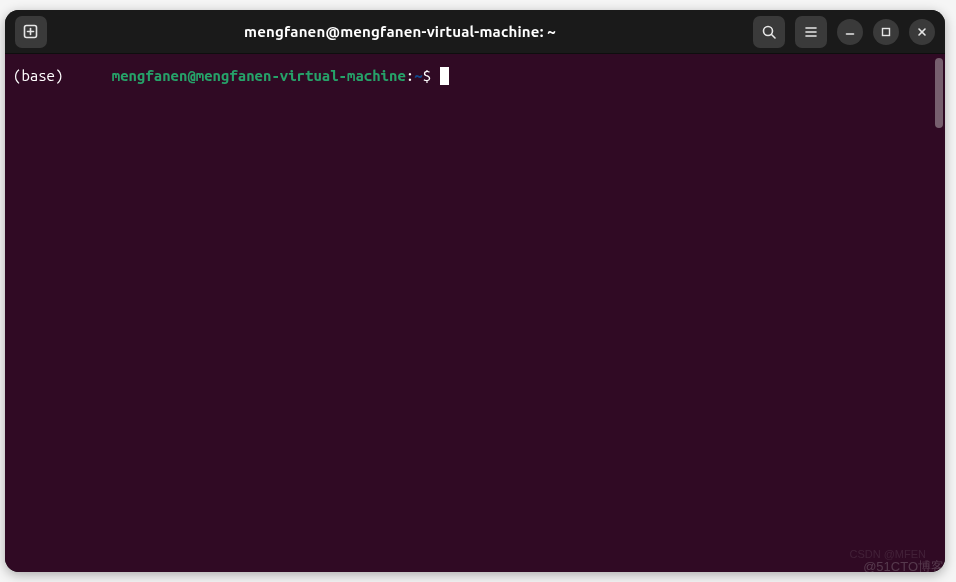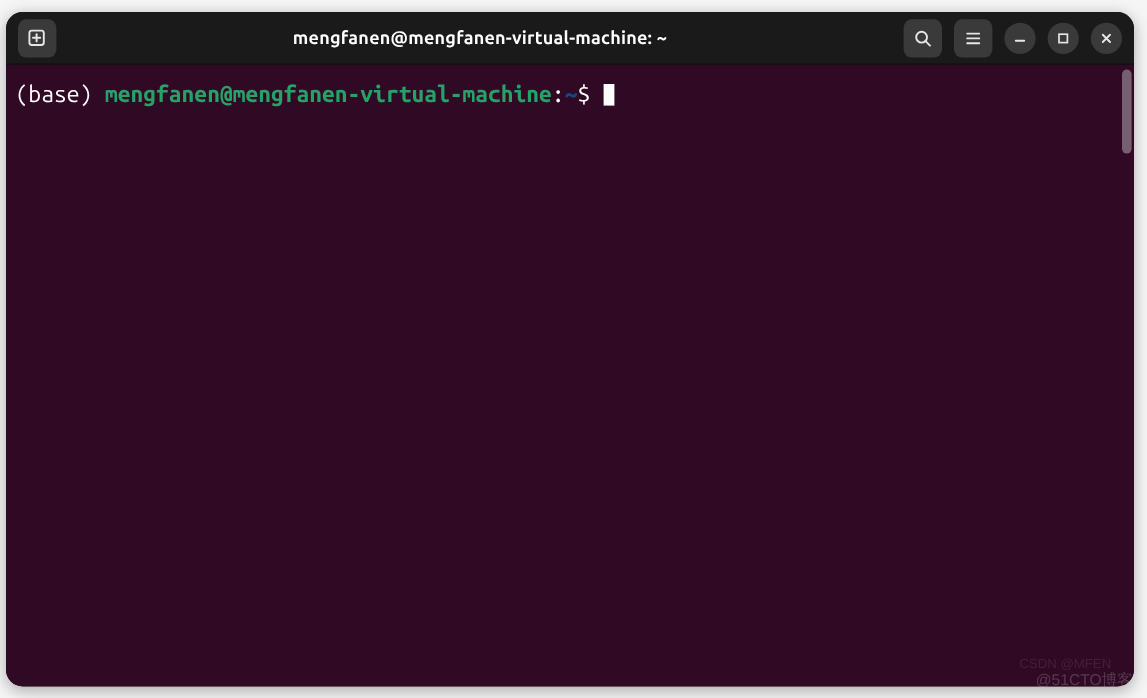--- a/index.html
+++ b/index.html
@@ -57,32 +57,32 @@
       width: 26px;
       height: 26px;
       border-radius: 50%;
     }
     .tb-btn svg { display: block; }
     .terminal-body {
       flex: 1;
       background: #300a24;
       padding: 12px 8px;
       position: relative;
-      font-size: 19px;
+      font-size: 15px;
       line-height: 1.35;
       font-family: "Ubuntu Mono", "DejaVu Sans Mono", monospace;
     }
     .prompt-line {
       display: flex;
       align-items: center;
       flex-wrap: nowrap;
       white-space: pre;
     }
     .env { color: #ffffff; }
-    .userhost { color: #26a269; font-weight: bold; }
+    .userhost { color: #26a269; font-weight: bold; margin-left: 40px; }
     .colon { color: #ffffff; }
     .path { color: #12488b; font-weight: bold; }
     .dollar { color: #ffffff; }
     .cursor {
       display: inline-block;
       width: 9px;
       height: 18px;
       background: #ffffff;
       margin-left: 1px;
       vertical-align: text-bottom;

